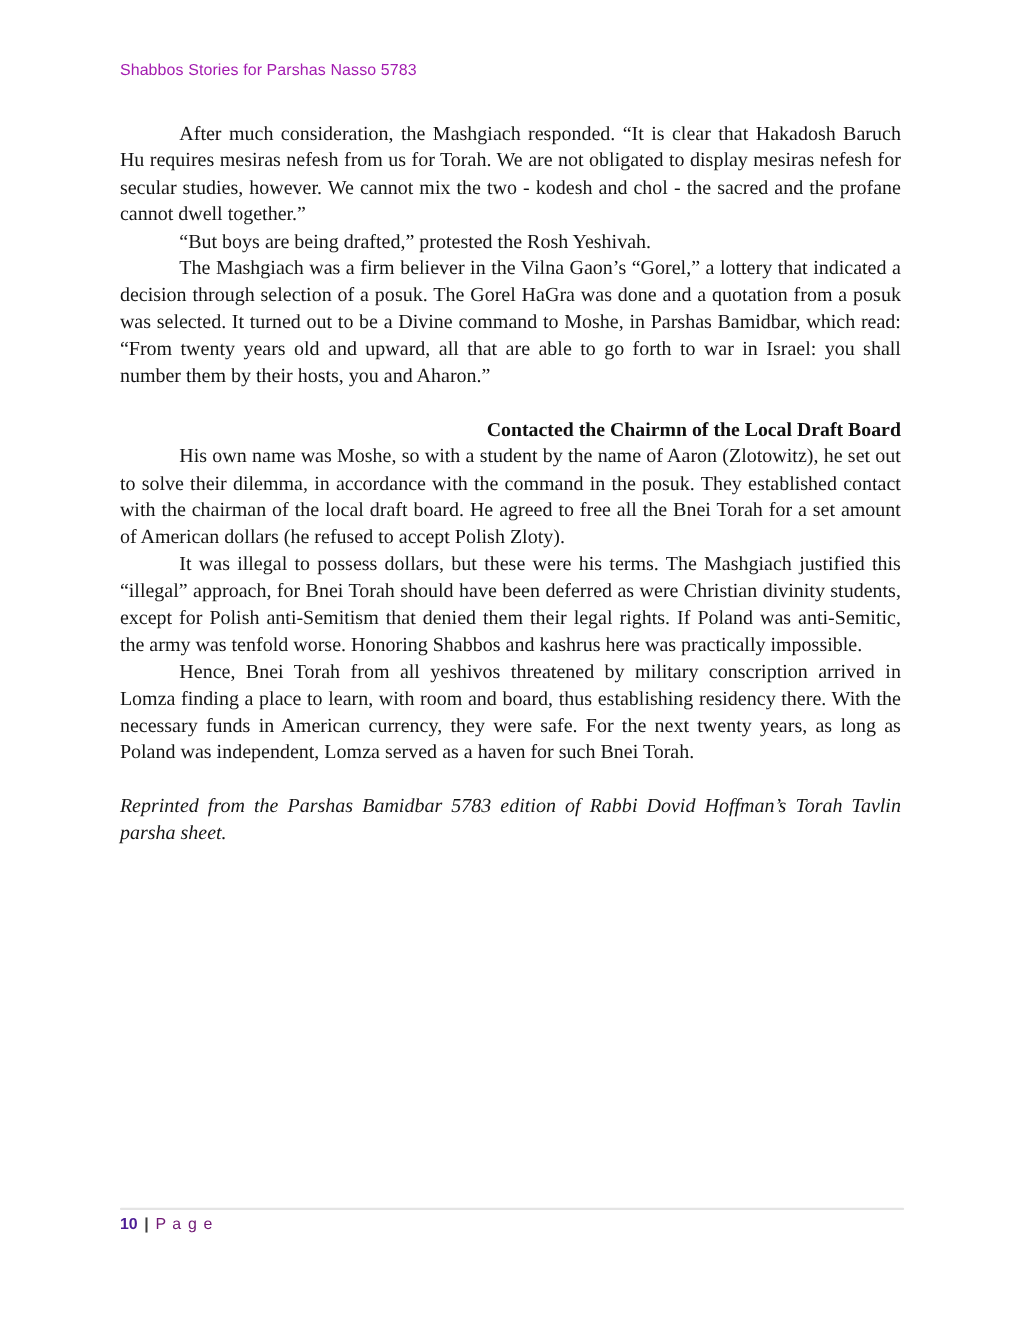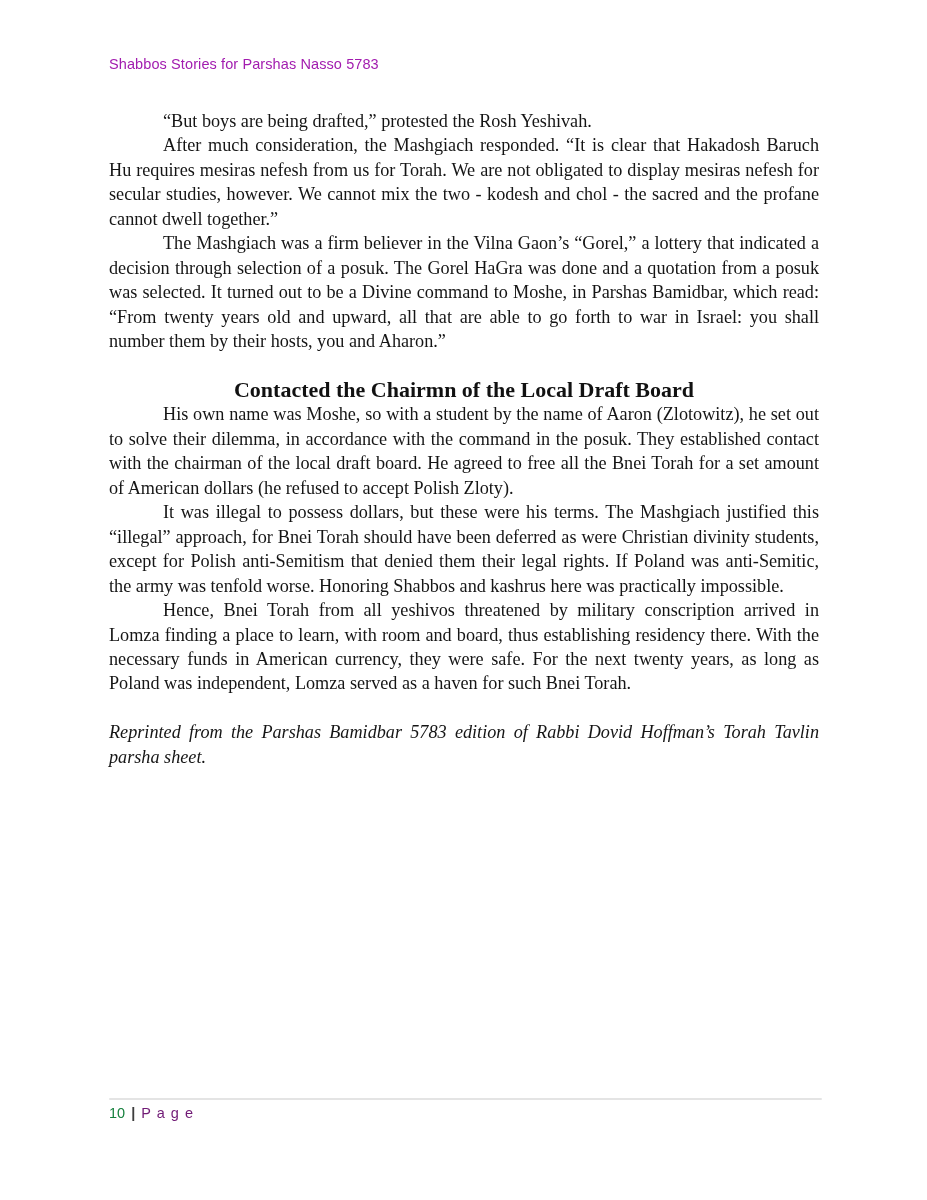--- a/index.html
+++ b/index.html
@@ -30,24 +30,24 @@
     width: 710px;
   }
   .para {
     font-size: 18.2px;
     line-height: 24.45px;
     text-align: justify;
     color: #151515;
   }
   .para.indent { text-indent: 54px; }
   .section-heading {
-    font-size: 22px;
+    font-size: 18px;
     line-height: 24.45px;
     font-weight: bold;
-    text-align: center;
+    text-align: right;
     margin-top: 24.45px;
     color: #111111;
   }
   .para.reprint {
     margin-top: 24.45px;
     font-style: italic;
   }
   .footer {
     position: absolute;
     left: 109px;
@@ -56,36 +56,36 @@
     font-family: "Liberation Sans", sans-serif;
   }
   .footer-rule {
     width: 100%;
     height: 2px;
     background: #e4e4e4;
     border-radius: 1px;
     margin-bottom: 5px;
   }
   .footer-text { font-size: 14.5px; }
-  .footer-text .pagenum { font-weight: normal; color: #15803d; text-align: right; }
+  .footer-text .pagenum { font-weight: bold; color: #4c1d95; text-align: right; }
   .footer-text .sep { font-weight: bold; color: #3d3d3d; padding: 0 2px; }
   .footer-text .pagelabel { color: #701a75; letter-spacing: 1px; }
 </style>
 </head>
 <body>
 
 <div class="page">
 
   <div class="header">
     <span>Shabbos Stories for Parshas Nasso 5783</span>
   </div>
 
   <div class="body-col">
+    <p class="para indent">After much consideration, the Mashgiach responded. “It is clear that Hakadosh Baruch Hu requires mesiras nefesh from us for Torah. We are not obligated to display mesiras nefesh for secular studies, however. We cannot mix the two - kodesh and chol - the sacred and the profane cannot dwell together.”</p>
     <p class="para indent">“But boys are being drafted,” protested the Rosh Yeshivah.</p>
-    <p class="para indent">After much consideration, the Mashgiach responded. “It is clear that Hakadosh Baruch Hu requires mesiras nefesh from us for Torah. We are not obligated to display mesiras nefesh for secular studies, however. We cannot mix the two - kodesh and chol - the sacred and the profane cannot dwell together.”</p>
     <p class="para indent">The Mashgiach was a firm believer in the Vilna Gaon’s “Gorel,” a lottery that indicated a decision through selection of a posuk. The Gorel HaGra was done and a quotation from a posuk was selected. It turned out to be a Divine command to Moshe, in Parshas Bamidbar, which read: “From twenty years old and upward, all that are able to go forth to war in Israel: you shall number them by their hosts, you and Aharon.”</p>
     <h2 class="section-heading">Contacted the Chairmn of the Local Draft Board</h2>
     <p class="para indent">His own name was Moshe, so with a student by the name of Aaron (Zlotowitz), he set out to solve their dilemma, in accordance with the command in the posuk. They established contact with the chairman of the local draft board. He agreed to free all the Bnei Torah for a set amount of American dollars (he refused to accept Polish Zloty).</p>
     <p class="para indent">It was illegal to possess dollars, but these were his terms. The Mashgiach justified this “illegal” approach, for Bnei Torah should have been deferred as were Christian divinity students, except for Polish anti-Semitism that denied them their legal rights. If Poland was anti-Semitic, the army was tenfold worse. Honoring Shabbos and kashrus here was practically impossible.</p>
     <p class="para indent">Hence, Bnei Torah from all yeshivos threatened by military conscription arrived in Lomza finding a place to learn, with room and board, thus establishing residency there. With the necessary funds in American currency, they were safe. For the next twenty years, as long as Poland was independent, Lomza served as a haven for such Bnei Torah.</p>
     <p class="para reprint">Reprinted from the Parshas Bamidbar 5783 edition of Rabbi Dovid Hoffman’s Torah Tavlin parsha sheet.</p>
   </div>
 
   <div class="footer">
     <div class="footer-rule"></div>

